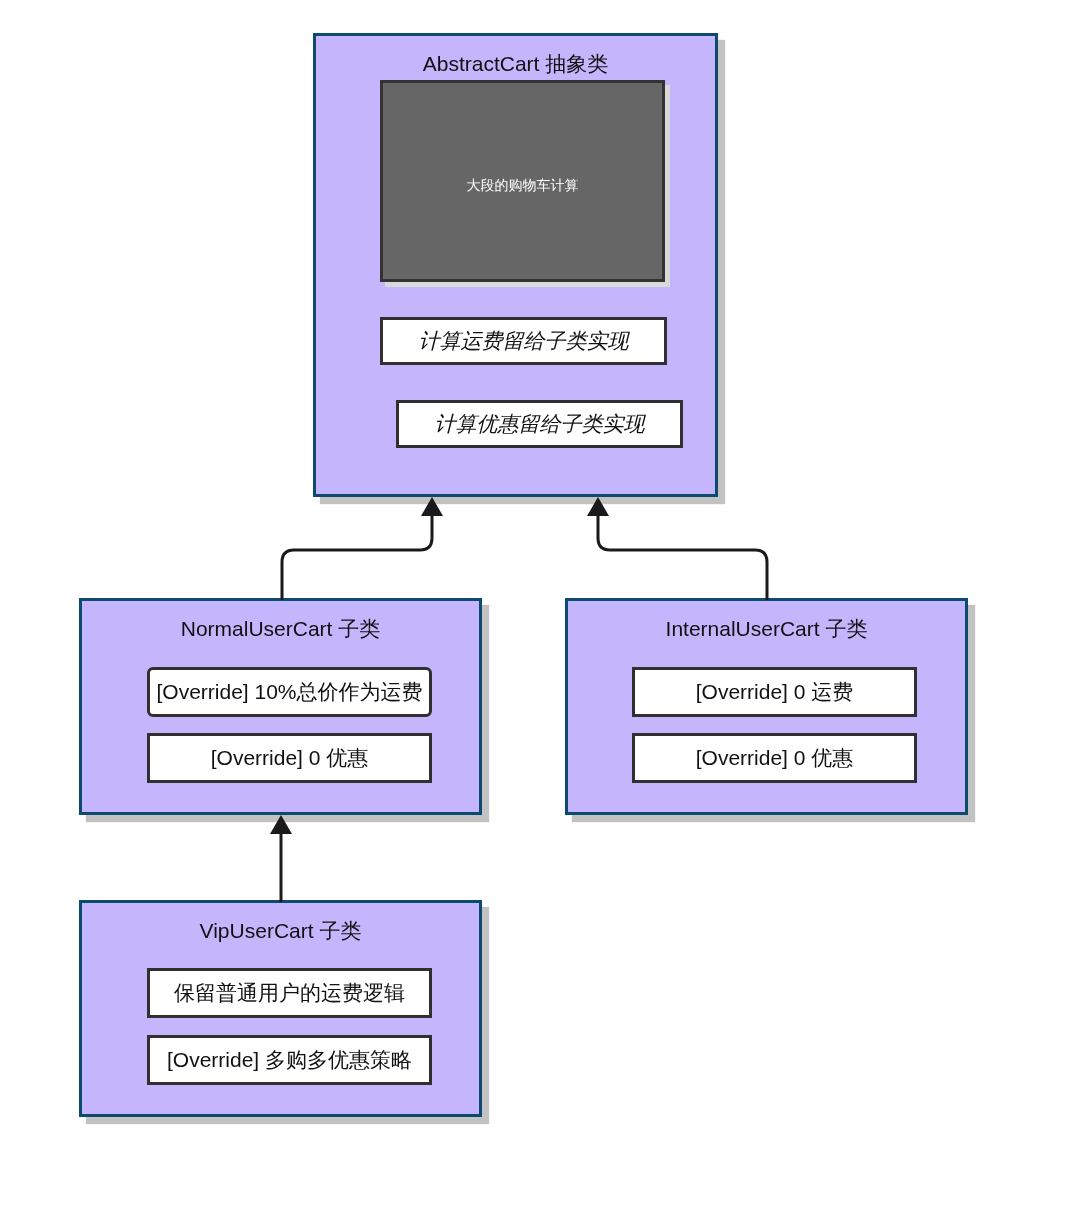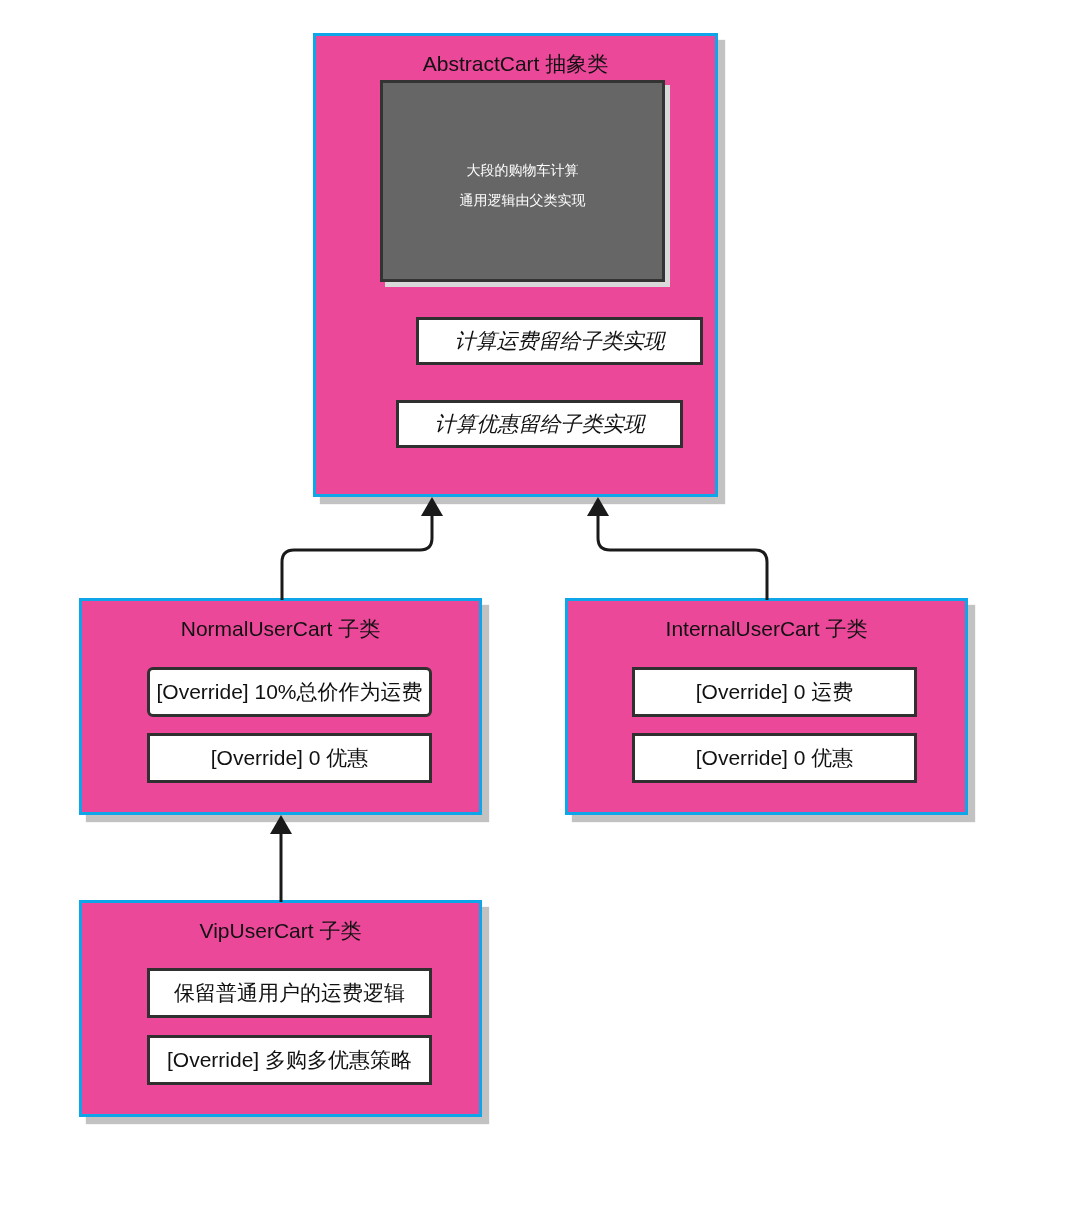--- a/index.html
+++ b/index.html
@@ -7,22 +7,22 @@
     position: relative;
     width: 1080px;
     height: 1209px;
     background: #ffffff;
     font-family: "Liberation Sans", sans-serif;
     color: #111111;
     overflow: hidden;
   }
   .node {
     position: absolute;
-    background: #ec4899;
-    border: 3px solid #0ea5e9;
+    background: #c4b5fd;
+    border: 3px solid #0c4a6e;
     box-shadow: 7px 7px 1px #c2c2c2;
     box-sizing: border-box;
   }
   .node-title {
     position: absolute;
     left: 0; right: 0;
     top: 14px;
     text-align: center;
     font-size: 21px;
     color: #111111;
@@ -74,23 +74,22 @@
 </style>
 </head>
 <body>
 
 <div class="canvas">
 
   <div class="node" style="left:313px; top:33px; width:405px; height:464px;">
     <div class="node-title">AbstractCart 抽象类</div>
     <div class="impl" style="left:64px; top:44px; width:285px; height:202px;">
       <div>大段的购物车计算</div>
-      <div>通用逻辑由父类实现</div>
     </div>
-    <div class="slot abstract-slot" style="left:64px; top:281px; width:287px; height:48px;margin-left:36px;">计算运费留给子类实现</div>
+    <div class="slot abstract-slot" style="left:64px; top:281px; width:287px; height:48px;">计算运费留给子类实现</div>
     <div class="slot abstract-slot" style="left:64px; top:364px; width:287px; height:48px;margin-left:16px;">计算优惠留给子类实现</div>
   </div>
 
   <div class="node" style="left:79px; top:598px; width:403px; height:217px;">
     <div class="node-title">NormalUserCart 子类</div>
     <div class="slot" style="left:65px; top:66px; width:285px; height:50px;border-radius:6px;">[Override] 10%总价作为运费</div>
     <div class="slot" style="left:65px; top:132px; width:285px; height:50px;">[Override] 0 优惠</div>
   </div>
 
   <div class="node" style="left:565px; top:598px; width:403px; height:217px;">

